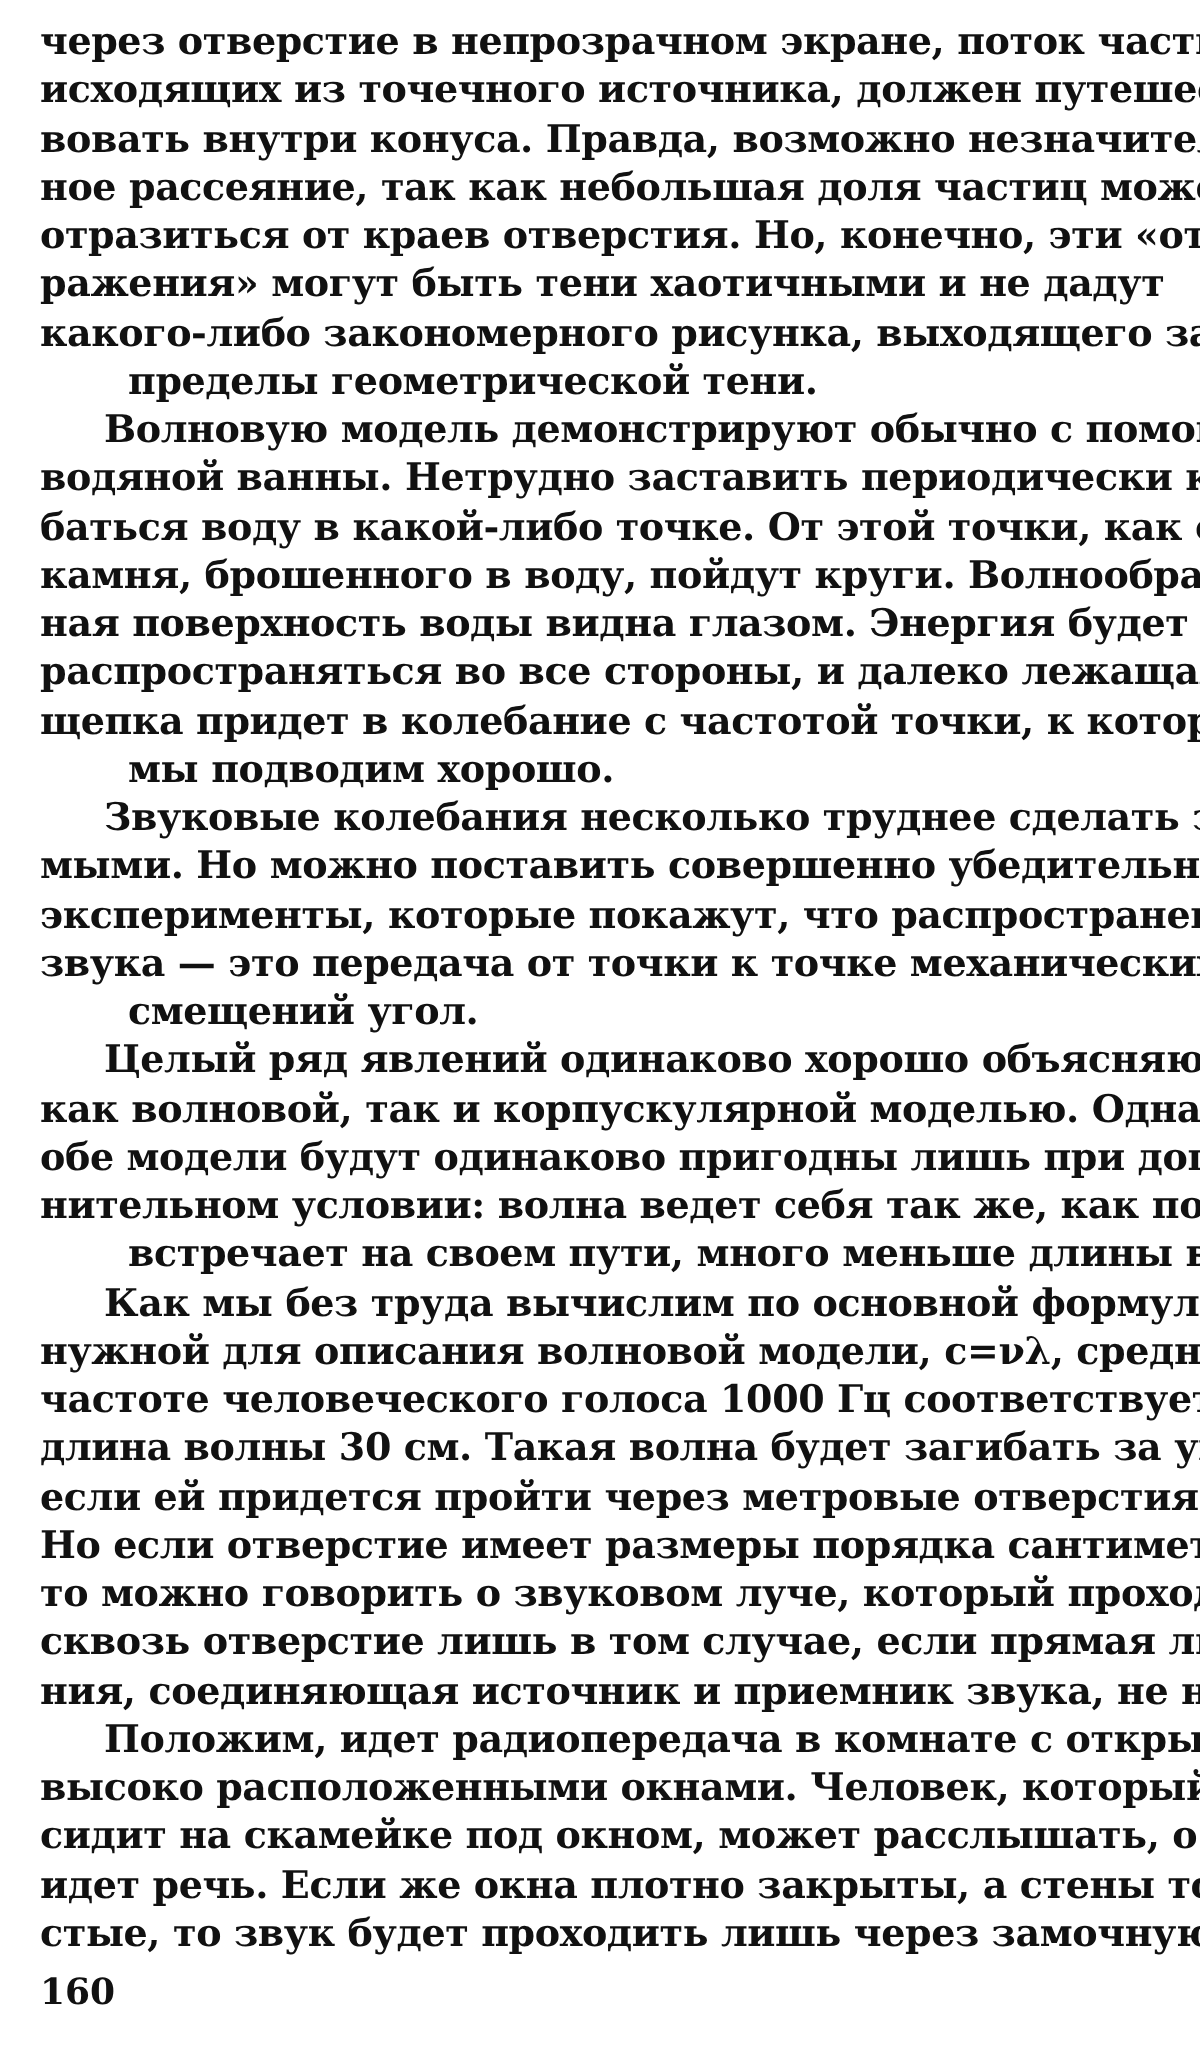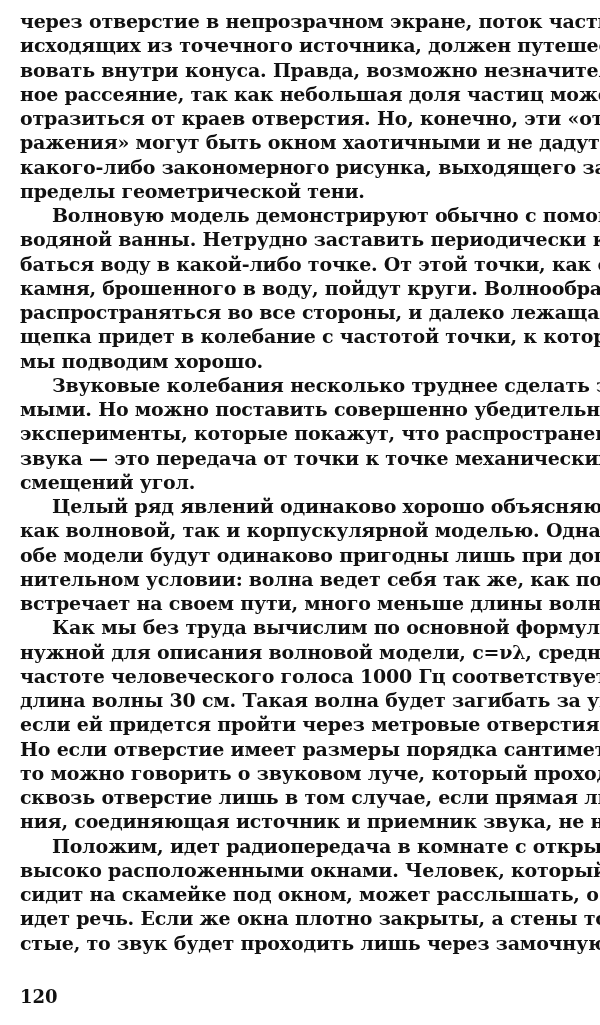--- a/index.html
+++ b/index.html
@@ -4,47 +4,48 @@
 <style>
   html, body { margin: 0; padding: 0; background: #ffffff; }
   body { width: 600px; height: 1025px; overflow: hidden; position: relative; }
   .page {
     position: absolute; left: 20px; top: 9px; width: 559px;
     font-family: "DejaVu Serif", "Liberation Serif", serif;
     font-size: 19px; line-height: 24.25px; color: #111;
     font-weight: bold; letter-spacing: -0.2px;
   }
   .line { display: block; white-space: nowrap; text-align: justify; text-align-last: justify; height: 24.25px; overflow: visible; }
-  .line.last { text-align-last: left; }
+  .line.last { text-align-last: left; margin-left: 44px; }
   .line.indent { padding-left: 32px; }
   .page-number {
     position: absolute; left: 20px; top: 986px;
     font-family: "DejaVu Serif", "Liberation Serif", serif;
     font-size: 18px; font-weight: bold; color: #111;
   }
 </style>
 </head>
 <body>
 
 <div class="page" id="page-body">
     <div>
       <span class="line">через отверстие в непрозрачном экране, поток частиц,</span>
       <span class="line">исходящих из точечного источника, должен путешест-</span>
       <span class="line">вовать внутри конуса. Правда, возможно незначитель-</span>
       <span class="line">ное рассеяние, так как небольшая доля частиц может</span>
       <span class="line">отразиться от краев отверстия. Но, конечно, эти «от-</span>
-      <span class="line">ражения» могут быть окном хаотичными и не дадут</span>
+      <span class="line">ражения» могут быть тени хаотичными и не дадут</span>
       <span class="line">какого-либо закономерного рисунка, выходящего за</span>
       <span class="line last">пределы геометрической тени.</span>
     </div>
     <div>
       <span class="line indent">Волновую модель демонстрируют обычно с помощью</span>
       <span class="line">водяной ванны. Нетрудно заставить периодически коле-</span>
       <span class="line">баться воду в какой-либо точке. От этой точки, как от</span>
       <span class="line">камня, брошенного в воду, пойдут круги. Волнообраз-</span>
+      <span class="line">ная поверхность воды видна глазом. Энергия будет</span>
       <span class="line">распространяться во все стороны, и далеко лежащая</span>
       <span class="line">щепка придет в колебание с частотой точки, к которой</span>
       <span class="line last">мы подводим хорошо.</span>
     </div>
     <div>
       <span class="line indent">Звуковые колебания несколько труднее сделать зри-</span>
       <span class="line">мыми. Но можно поставить совершенно убедительные</span>
       <span class="line">эксперименты, которые покажут, что распространение</span>
       <span class="line">звука — это передача от точки к точке механических</span>
       <span class="line last">смещений угол.</span>
@@ -68,13 +69,13 @@
       <span class="line">ния, соединяющая источник и приемник звука, не наты-</span>
     </div>
     <div>
       <span class="line indent">Положим, идет радиопередача в комнате с открытыми</span>
       <span class="line">высоко расположенными окнами. Человек, который</span>
       <span class="line">сидит на скамейке под окном, может расслышать, о чем</span>
       <span class="line">идет речь. Если же окна плотно закрыты, а стены тол-</span>
       <span class="line">стые, то звук будет проходить лишь через замочную</span>
     </div>
   </div>
-<div class="page-number">120</div>
+<div class="page-number">160</div>
 
 </body></html>

